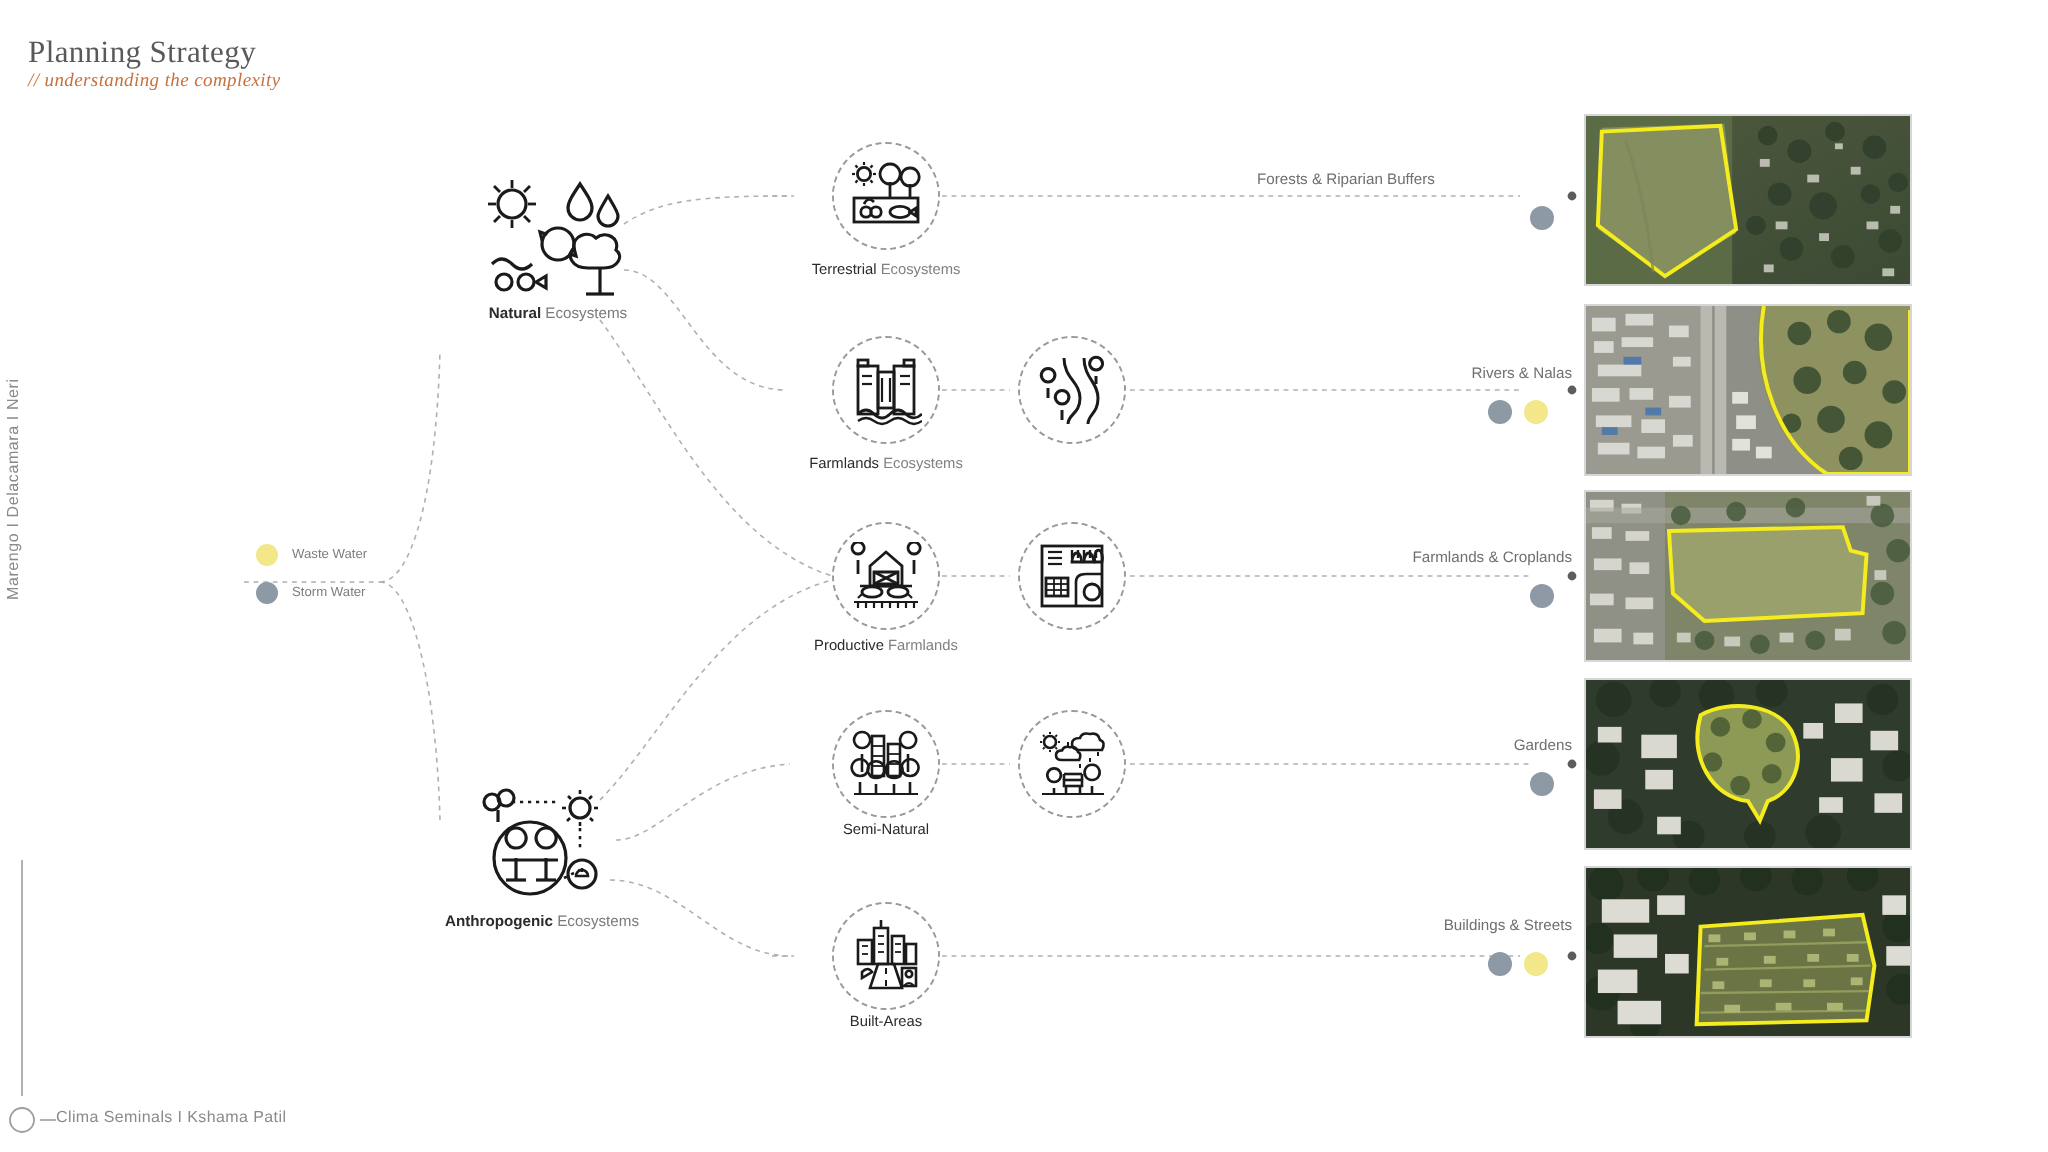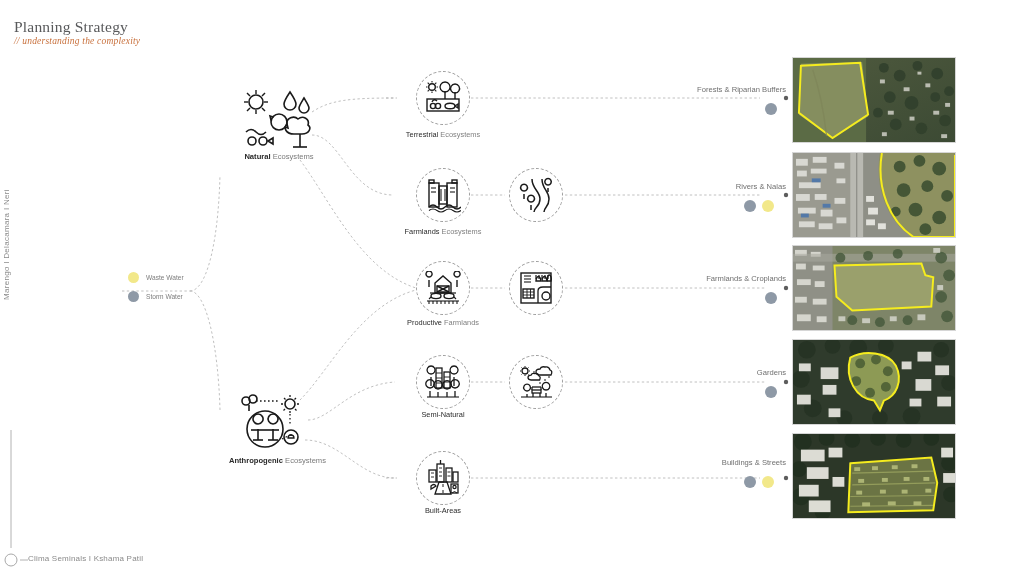--- a/index.html
+++ b/index.html
@@ -179,21 +179,21 @@
         <path d="M56 46 c-8 0 -11 -6 -7 -10 c-1 -6 7 -9 11 -5 c5 -4 12 0 10 6 c4 3 1 9 -6 9 z"></path>
         <line x1="62" y1="46" x2="62" y2="59"></line>
         <line x1="55" y1="59" x2="69" y2="59"></line>
       </svg>
     </div>
     <div class="catlabel">
       <b>Natural</b><span> Ecosystems</span>
     </div>
   </div>
 
-  <div class="catnode" style="left:216px;top:392px;width:110px;text-align:right;">
+  <div class="catnode" style="left:216px;top:392px;width:110px;">
     <div class="icon" style="display:flex;justify-content:center;">
       <svg width="74" height="62" viewBox="0 0 74 62" fill="none" stroke="#1a1a1a" stroke-width="1.6">
 
         <circle cx="12" cy="9" r="4"></circle>
           <circle cx="19" cy="7" r="4"></circle>
         <line x1="15" y1="13" x2="15" y2="19"></line>
 
         <circle cx="56" cy="12" r="5"></circle>
         <g stroke-width="1.3">
           <line x1="56" y1="3" x2="56" y2="5"></line>
@@ -254,21 +254,21 @@
         <circle cx="9" cy="26" r="2.6"></circle>
           <circle cx="14" cy="26" r="2.6"></circle>
         <ellipse cx="26" cy="26" rx="5" ry="2.8"></ellipse>
         <path d="M31 26 l3 -2 l0 4 z"></path>
       </svg>
     </span>
   </div>
   <div class="nodelabel" style="left:376px;top:130px;width:134px;">
     <b>Terrestrial</b><span> Ecosystems</span>
   </div>
-  <div class="outlabel" style="left:600px;top:85px;width:186px;">
+  <div class="outlabel" style="left:580px;top:85px;width:186px;text-align:center;">
     <span>Forests &amp; Riparian Buffers</span>
   </div>
   <div class="outdots" style="left:765px;top:103px;">
     <span class="dot" style="width:12px;height:12px;background:#8e99a6;"></span>
   </div>
   <div class="thumb" style="left:792px;top:57px;">
     <svg viewBox="0 0 164 86" preserveAspectRatio="none">
       <defs>
         <linearGradient id="g1" x1="0" y1="0" x2="1" y2="1">
           <stop offset="0" stop-color="#4f5a3e"></stop>

